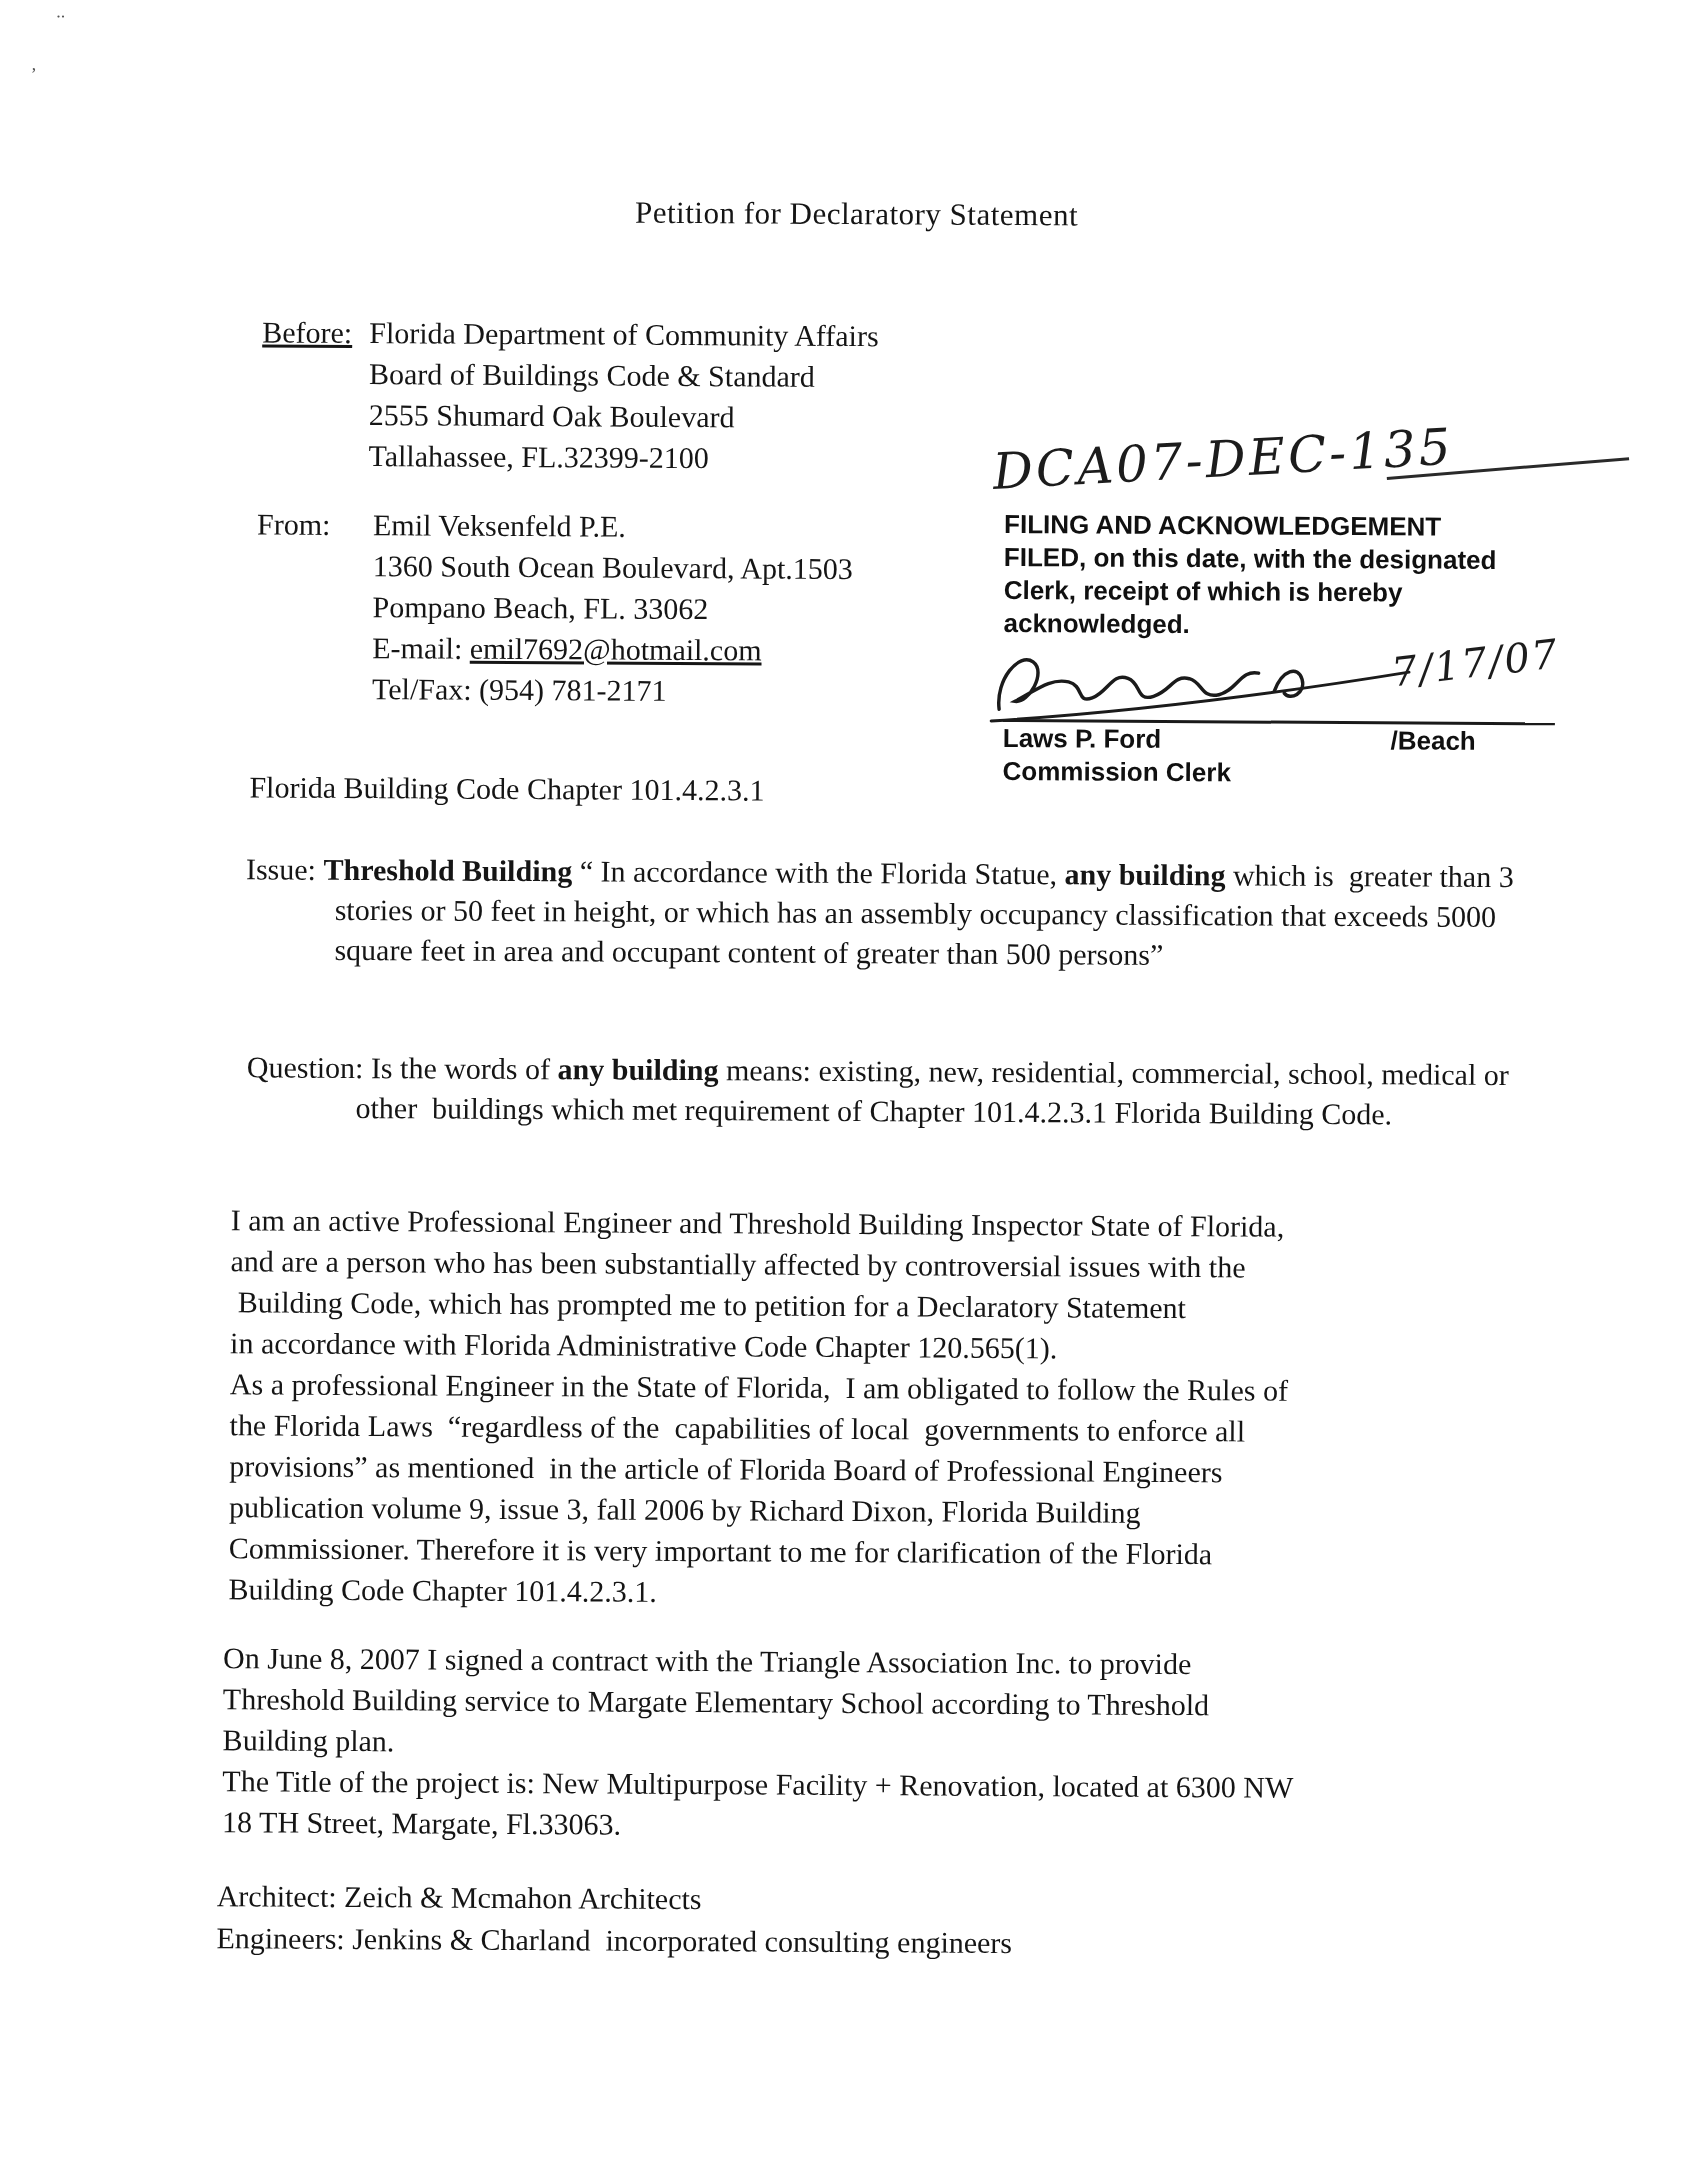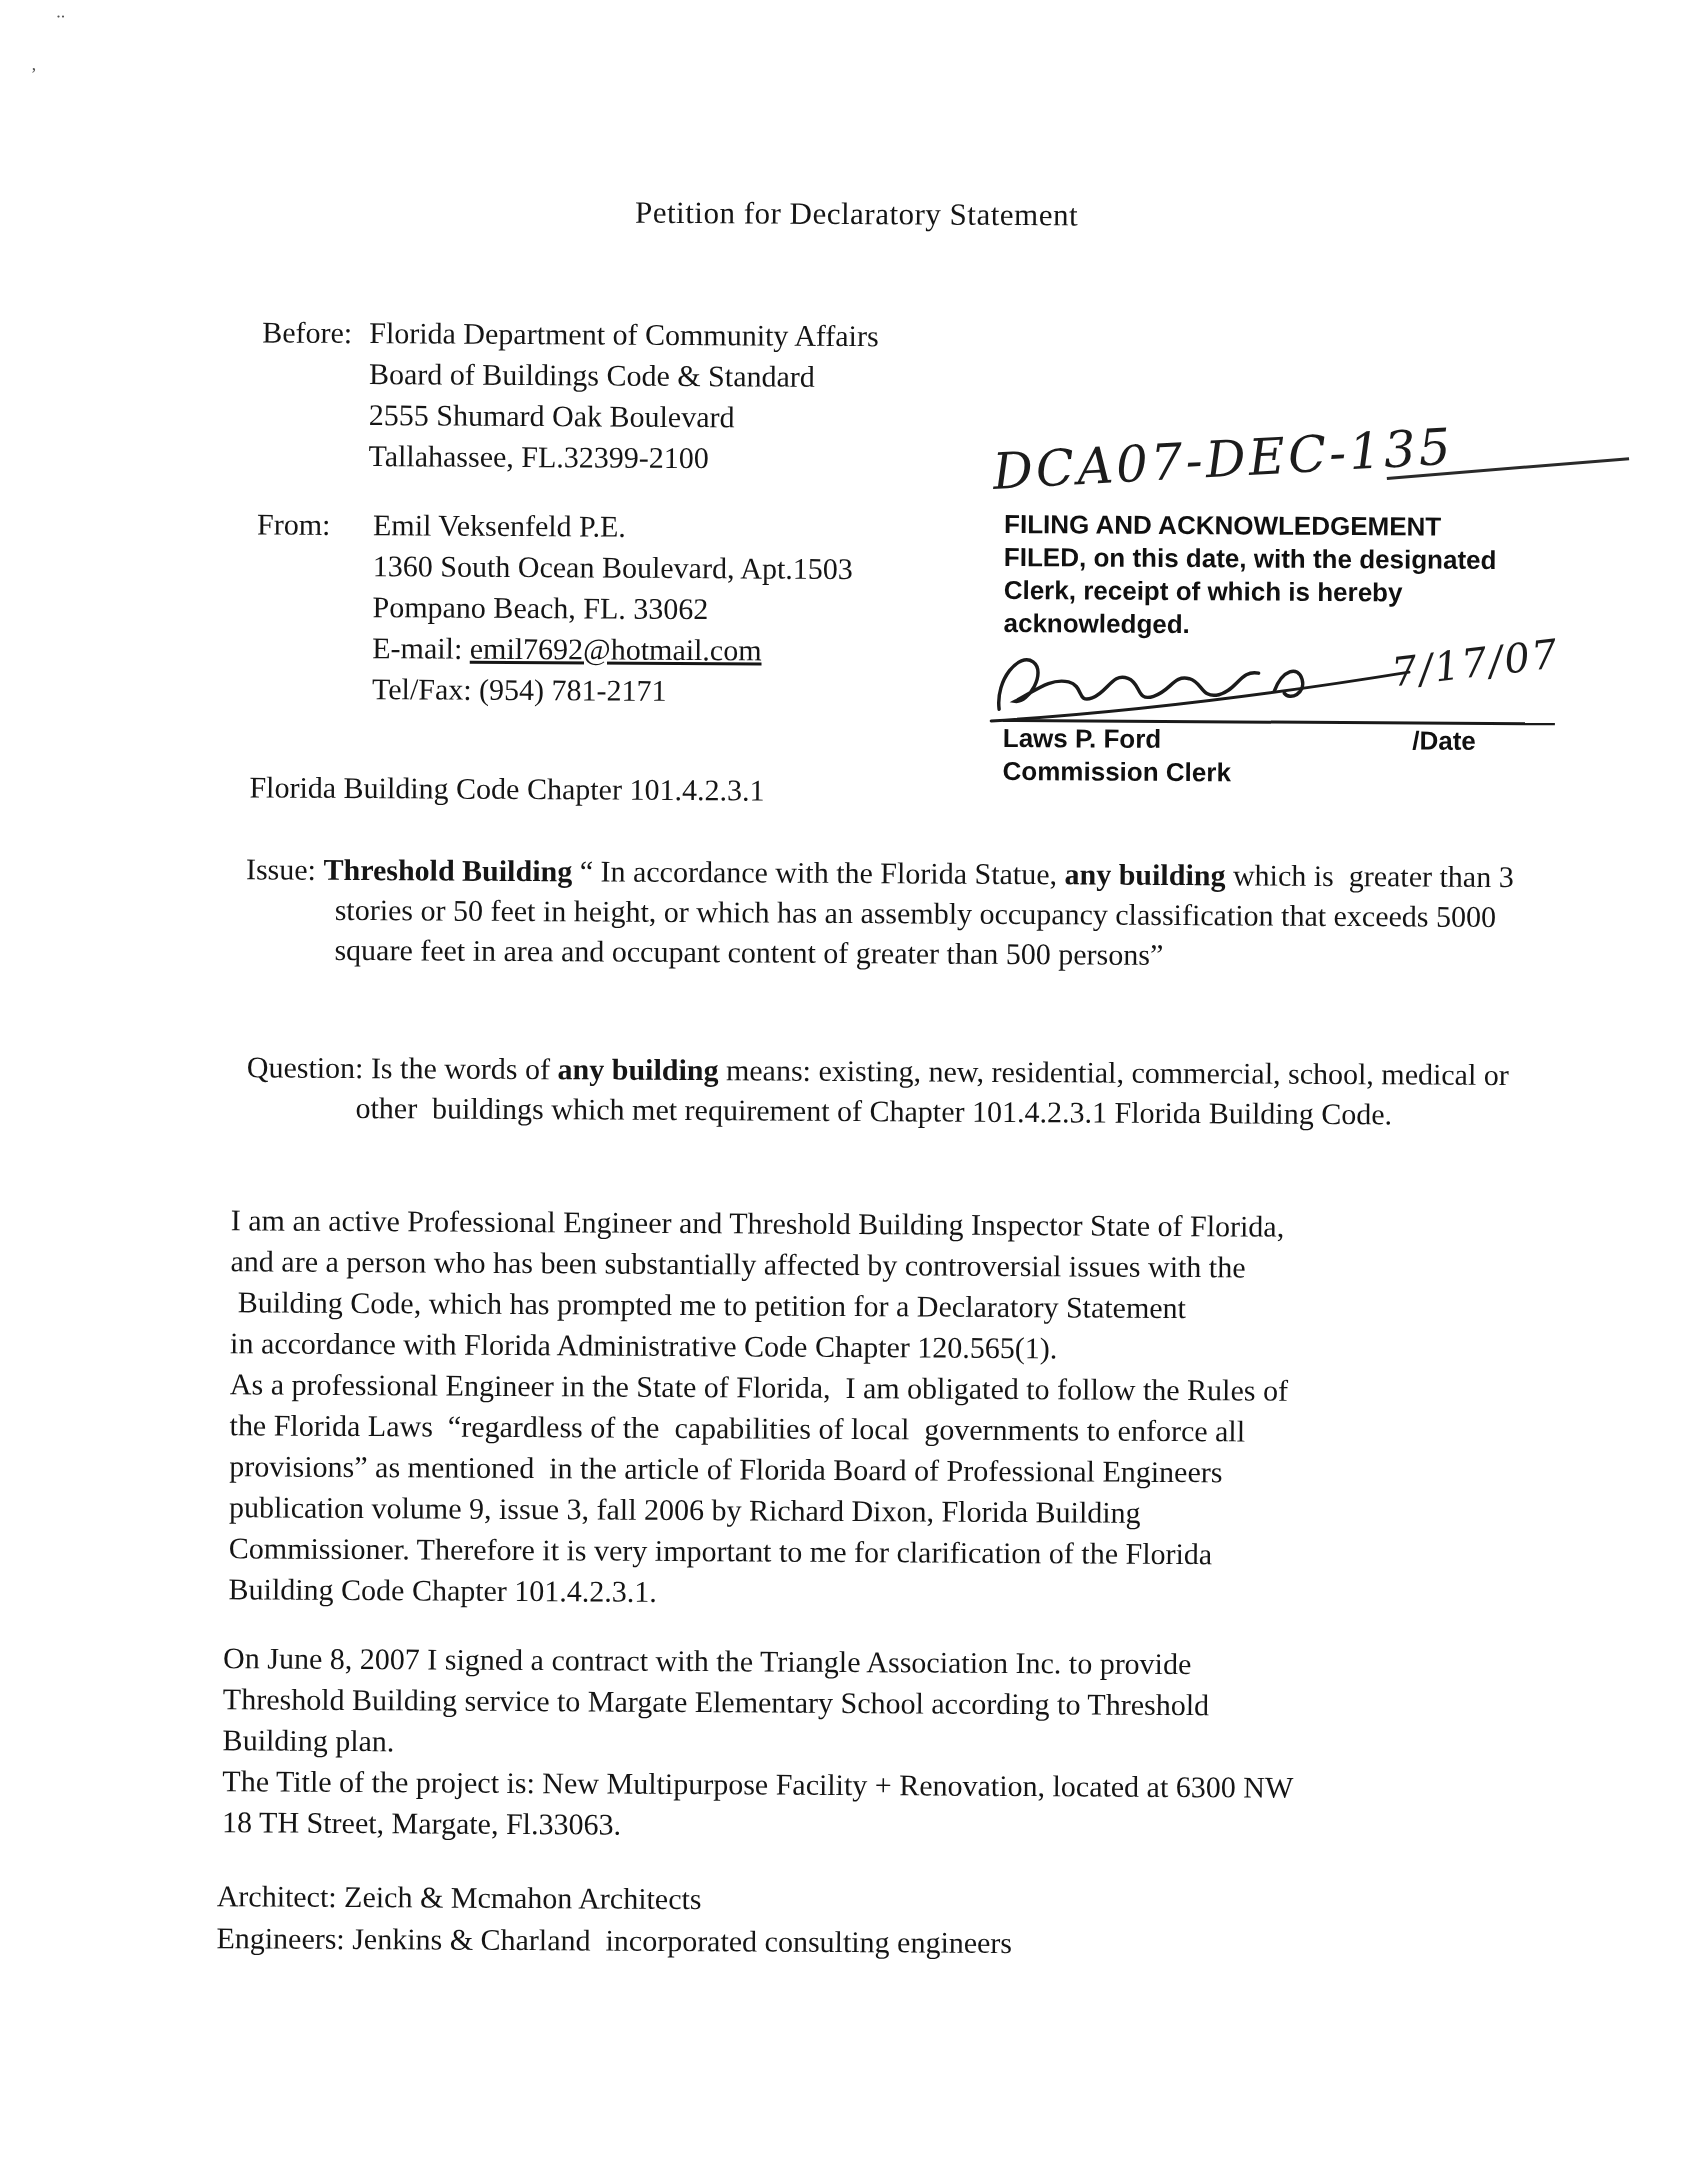--- a/index.html
+++ b/index.html
@@ -14,21 +14,21 @@
   }
   .rot{position:absolute;inset:0;transform:rotate(0.35deg);transform-origin:50% 40%;}
   .artifact{position:absolute;color:#555;font-size:18px;}
   .title{
     position:absolute;left:631px;top:196px;
     font-size:31px;letter-spacing:0.5px;
   }
   .addr-block{position:absolute;display:flex;font-size:30px;line-height:41px;}
   .before-block{left:259px;top:315px;}
   .from-block{left:255px;top:507px;}
-  .before-block .label{flex:0 0 107px;}
+  .before-block .label{flex:0 0 107px;text-decoration:underline;}
   .from-block .label{flex:0 0 116px;}
   .addr-lines .line{white-space:pre-wrap;}
   .u{text-decoration:underline;}
   .case-number{
     position:absolute;left:990px;top:428px;
     font-size:50px;font-style:italic;letter-spacing:3px;
     transform:rotate(-3.5deg);color:#1c1c1c;
     font-family:"DejaVu Serif","Liberation Serif",serif;
   }
   .case-flourish{
@@ -109,21 +109,21 @@
         <svg width="431" height="94" viewBox="0 0 435 95">
           <path d="M14,72 C10,42 34,14 48,24 C62,34 44,66 30,64 C52,52 66,40 84,44 C100,48 92,66 108,60 C124,54 128,34 144,40 C158,45 152,64 170,58 C188,52 190,36 206,40 C220,44 218,60 236,56 C254,52 258,30 276,34" fill="none" stroke="#1b1b1b" stroke-width="3.5" stroke-linecap="round"></path>
           <path d="M6,84 C120,76 250,62 428,32" fill="none" stroke="#1b1b1b" stroke-width="3" stroke-linecap="round"></path>
           <path d="M292,52 C300,30 316,26 320,40 C324,54 308,62 302,54" fill="none" stroke="#1b1b1b" stroke-width="3.5" stroke-linecap="round"></path>
         </svg>
         <div class="hand-date">7/17/07</div>
       </div>
       <div class="sig-line"></div>
       <div class="stamp-row">
         <span>Laws P. Ford</span>
-        <span>/Date</span>
+        <span>/Beach</span>
       </div>
       <div>Commission Clerk</div>
     </div>
 
     <div class="code-ref">Florida Building Code Chapter 101.4.2.3.1</div>
 
     <div class="flow-para issue-para"><span>Issue: </span><span style="font-weight: bold;">Threshold Building</span><span> “ In accordance with the Florida Statue, </span><span style="font-weight: bold;">any building</span><span> which is  greater than 3 stories or 50 feet in height, or which has an assembly occupancy classification that exceeds 5000 square feet in area and occupant content of greater than 500 persons”</span></div>
 
     <div class="flow-para question-para"><span>Question: Is the words of </span><span style="font-weight: bold;">any building</span><span> means: existing, new, residential, commercial, school, medical or other  buildings which met requirement of Chapter 101.4.2.3.1 Florida Building Code.</span></div>
 

